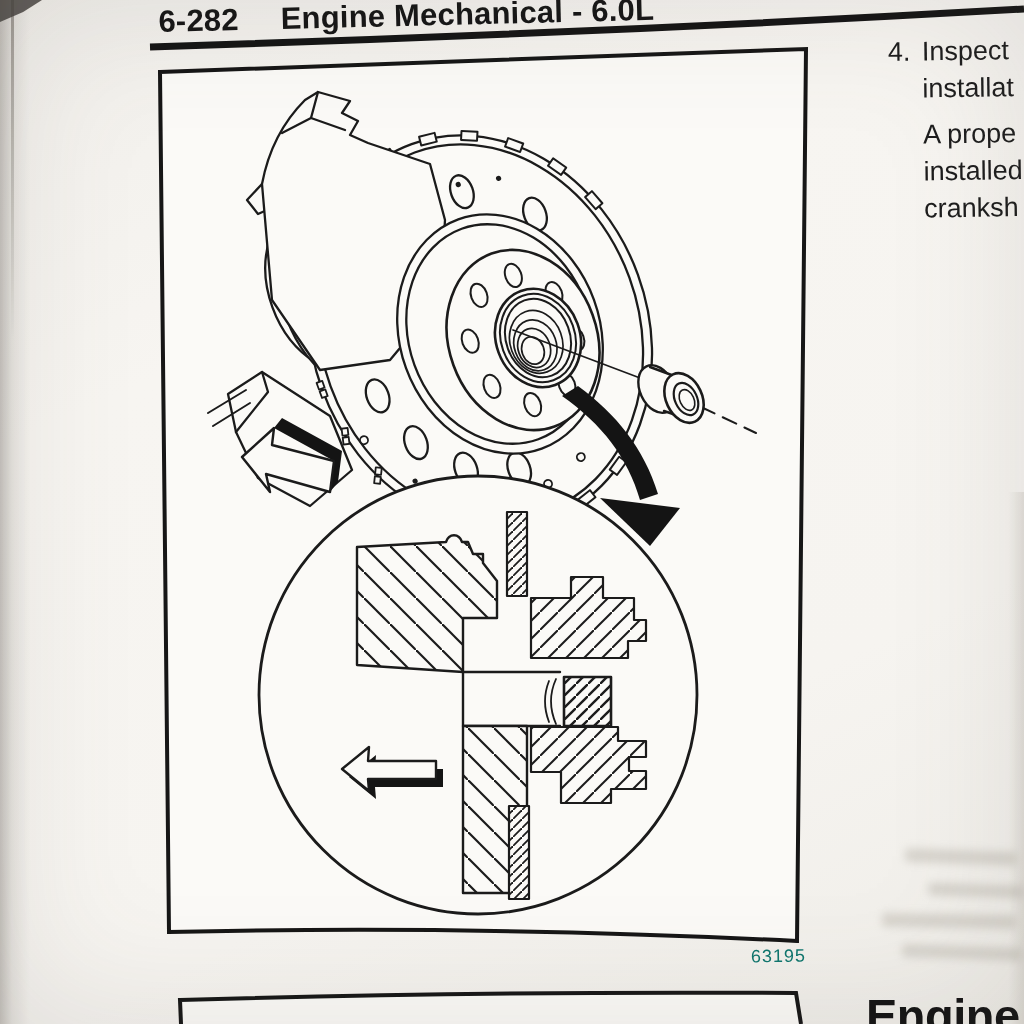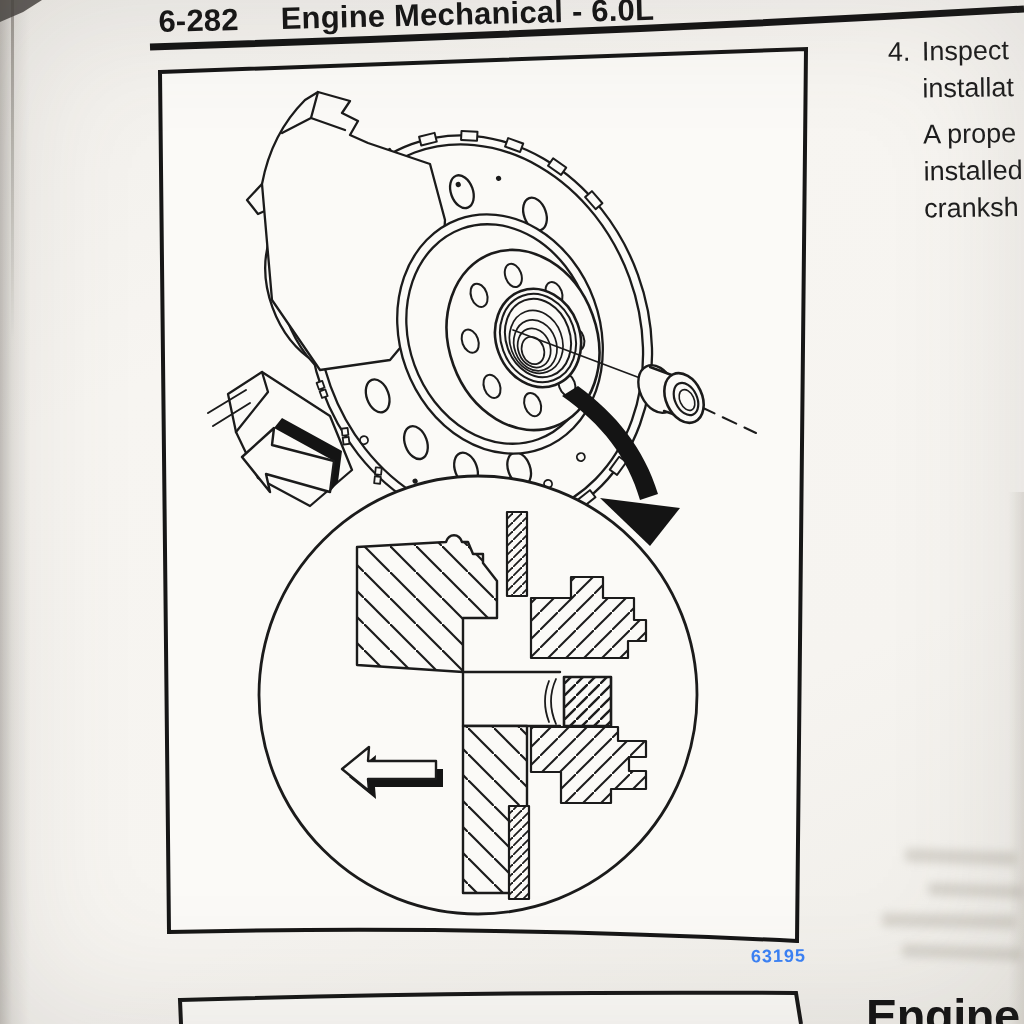--- a/index.html
+++ b/index.html
@@ -21,21 +21,21 @@
     background:linear-gradient(to left,rgba(130,122,108,.16),rgba(130,122,108,0));}
   
   .header{left:158px;top:4px;display:flex;gap:42px;align-items:baseline;
     transform:rotate(-1.4deg);transform-origin:left top;
     font-weight:700;font-size:31px;letter-spacing:.2px;color:#151515;white-space:nowrap;}
   .rightcol{left:889px;top:33px;font-size:27px;line-height:37px;color:#1d1d1d;
     transform:rotate(-0.8deg);white-space:nowrap;font-weight:500;}
   .rightcol .step{position:relative;padding-left:34px;}
   .rightcol .num{position:absolute;left:0;top:0;}
   .rightcol .para{padding-left:34px;margin-top:9px;}
-  .figid{left:751px;top:946px;font-size:18px;letter-spacing:1px;color:#3b82f6;transform:rotate(-0.8deg);font-weight:bold;}
+  .figid{left:751px;top:946px;font-size:18px;letter-spacing:1px;color:#0f766e;transform:rotate(-0.8deg);}
   .nextheading{left:866px;top:992px;font-size:47px;line-height:47px;font-weight:700;
     color:#131313;white-space:nowrap;letter-spacing:-.5px;}
   
   .ghost{background:#b3aea4;filter:blur(4px);border-radius:4px;opacity:.42;}
   svg{position:absolute;left:0;top:0;}
 </style>
 </head>
 <body>
 
 <div class="abs spine-shadow"></div>

